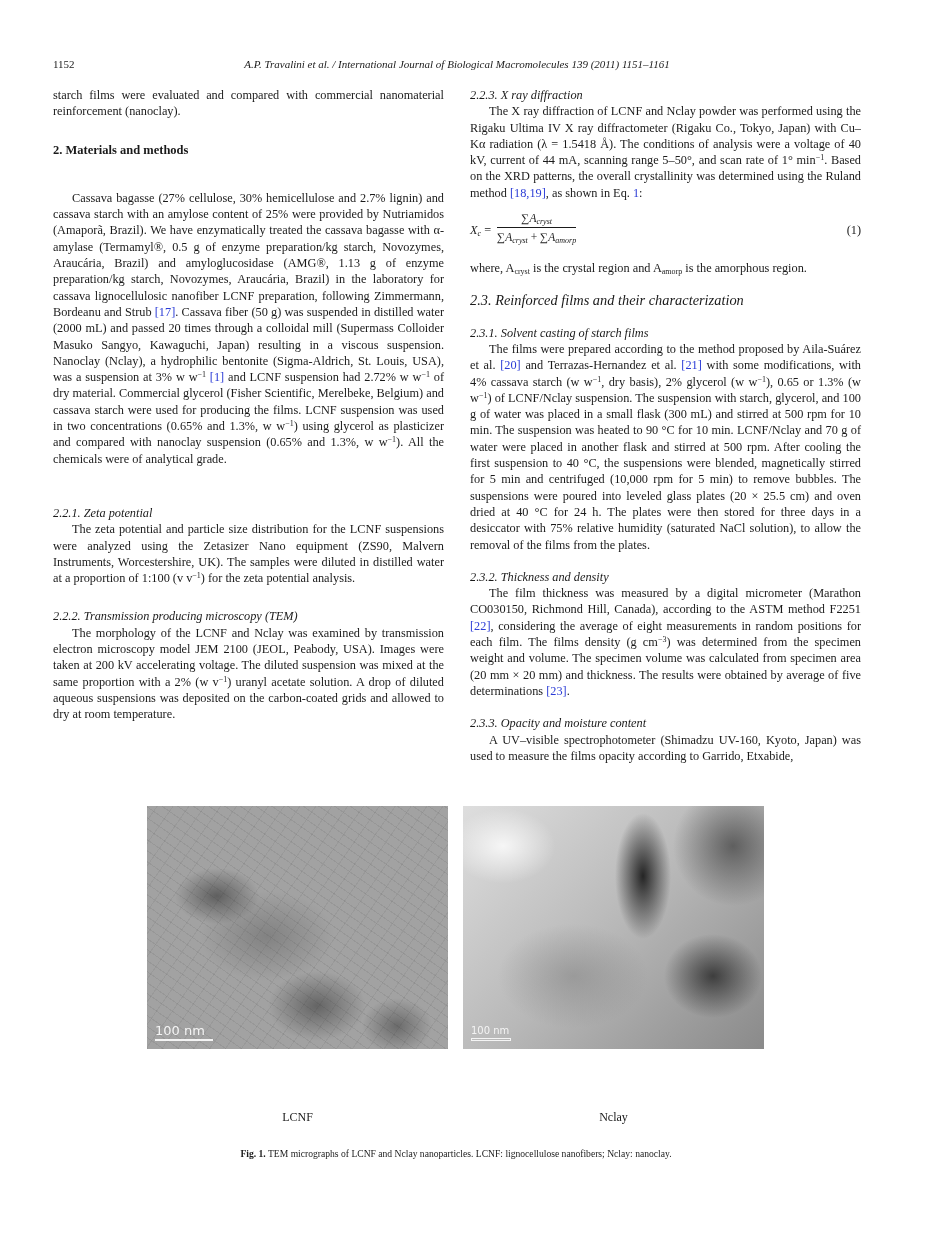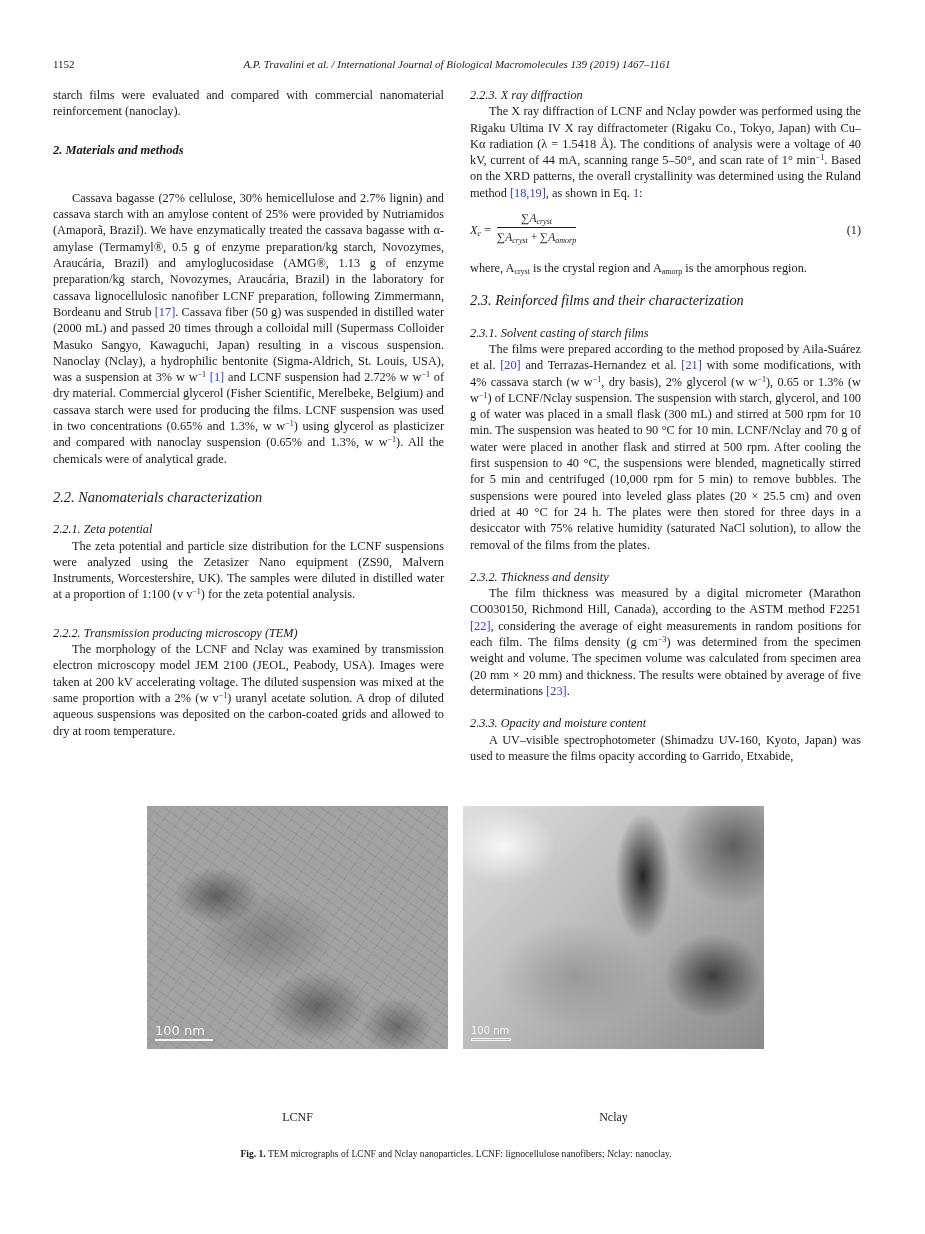--- a/index.html
+++ b/index.html
@@ -8,21 +8,21 @@
   .hdr { position: absolute; top: 58px; left: 53px; width: 808px; height: 14px;
          font-family: "Liberation Serif", serif; font-size: 11px; }
   .hdr .pg { position: absolute; left: 0; top: 0; }
   .hdr .jr { position: absolute; left: 0; right: 0; text-align: center; font-style: italic; }
   .col { position: absolute; top: 87px; width: 391px; font-family: "Liberation Serif", serif;
          font-size: 12.3px; line-height: 16.3px; }
   .col.left { left: 53px; }
   .col.right { left: 470px; }
   p { margin: 0; text-align: justify; }
   p.ind { text-indent: 19px; }
-  .sec { font-weight: bold; font-size: 12.5px; margin: 0; font-style: italic; }
+  .sec { font-weight: bold; font-size: 12.5px; margin: 0; }
   .sub { font-style: italic; margin: 0; }
   .ref { color: #2a3bd6; }
   sup { font-size: 8px; line-height: 0; vertical-align: 4px; }
   sub { font-size: 8px; line-height: 0; vertical-align: -2px; }
   .eq { position: relative; height: 40px; margin: 9px 0 10px 0; }
   .eq .lhs { position: absolute; left: 0; top: 12px; font-style: italic; }
   .eq .frac { position: absolute; left: 27px; top: 0; text-align: center; font-style: italic; font-size: 11.5px; }
   .eq .num { padding: 0 4px 1px 4px; border-bottom: 1px solid #1a1a1a; display: block; }
   .eq .den { display: block; padding-top: 1px; }
   .eq .eqno { position: absolute; right: 0; top: 12px; }
@@ -55,32 +55,31 @@
               font-family: "Liberation Serif", serif; font-size: 12px; }
   .caption { position: absolute; top: 1148px; left: 0; width: 912px; text-align: center;
              font-family: "Liberation Serif", serif; font-size: 9.6px; }
   .caption b { font-weight: bold; }
 </style>
 </head>
 <body>
 
 <div class="hdr">
   <span class="pg">1152</span>
-  <span class="jr">A.P. Travalini et al. / International Journal of Biological Macromolecules 139 (2019) 1467–1161</span>
+  <span class="jr">A.P. Travalini et al. / International Journal of Biological Macromolecules 139 (2011) 1151–1161</span>
 </div>
 
 <div class="col left">
   <p>starch films were evaluated and compared with commercial nanomaterial reinforcement (nanoclay).</p>
   <div style="height:22px"></div>
   <h2 class="sec">2. Materials and methods</h2>
   <div style="height:16px"></div>
   <div style="height:16px"></div>
   <p class="ind"><span>Cassava bagasse (27% cellulose, 30% hemicellulose and 2.7% lignin) and cassava starch with an amylose content of 25% were provided by Nutriamidos (Amaporã, Brazil). We have enzymatically treated the cassava bagasse with α-amylase (Termamyl®, 0.5 g of enzyme preparation/kg starch, Novozymes, Araucária, Brazil) and amyloglucosidase (AMG®, 1.13 g of enzyme preparation/kg starch, Novozymes, Araucária, Brazil) in the laboratory for cassava lignocellulosic nanofiber LCNF preparation, following Zimmermann, Bordeanu and Strub </span><a class="ref">[17]</a><span>. Cassava fiber (50 g) was suspended in distilled water (2000 mL) and passed 20 times through a colloidal mill (Supermass Colloider Masuko Sangyo, Kawaguchi, Japan) resulting in a viscous suspension. Nanoclay (Nclay), a hydrophilic bentonite (Sigma-Aldrich, St. Louis, USA), was a suspension at 3% w w</span><sup>−1</sup> <a class="ref">[1]</a><span> and LCNF suspension had 2.72% w w</span><sup>−1</sup><span> of dry material. Commercial glycerol (Fisher Scientific, Merelbeke, Belgium) and cassava starch were used for producing the films. LCNF suspension was used in two concentrations (0.65% and 1.3%, w w</span><sup>−1</sup><span>) using glycerol as plasticizer and compared with nanoclay suspension (0.65% and 1.3%, w w</span><sup>−1</sup><span>). All the chemicals were of analytical grade.</span></p>
   <div style="height:22px"></div>
-  <h3 class="sub" style="font-weight:normal">2.2. Nanomaterials characterization</h3>
   <div style="height:16px"></div>
   <h4 class="sub" style="font-weight:normal">2.2.1. Zeta potential</h4>
   <p class="ind"><span>The zeta potential and particle size distribution for the LCNF suspensions were analyzed using the Zetasizer Nano equipment (ZS90, Malvern Instruments, Worcestershire, UK). The samples were diluted in distilled water at a proportion of 1:100 (v v</span><sup>−1</sup><span>) for the zeta potential analysis.</span></p>
   <div style="height:22px"></div>
   <h4 class="sub" style="font-weight:normal">2.2.2. Transmission producing microscopy (TEM)</h4>
   <p class="ind"><span>The morphology of the LCNF and Nclay was examined by transmission electron microscopy model JEM 2100 (JEOL, Peabody, USA). Images were taken at 200 kV accelerating voltage. The diluted suspension was mixed at the same proportion with a 2% (w v</span><sup>−1</sup><span>) uranyl acetate solution. A drop of diluted aqueous suspensions was deposited on the carbon-coated grids and allowed to dry at room temperature.</span></p>
 </div>
 
 <div class="col right">
   <h4 class="sub" style="font-weight:normal">2.2.3. X ray diffraction</h4>

